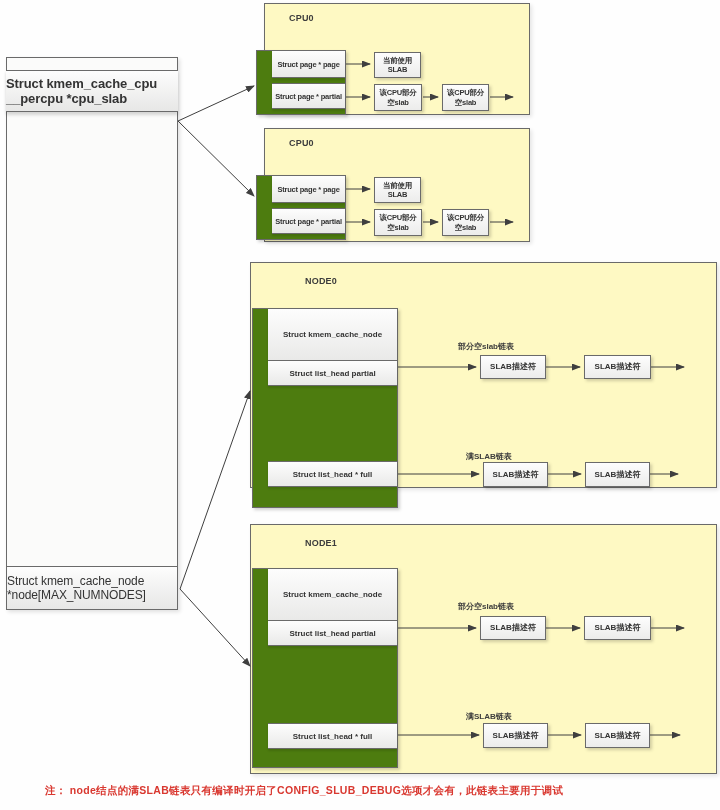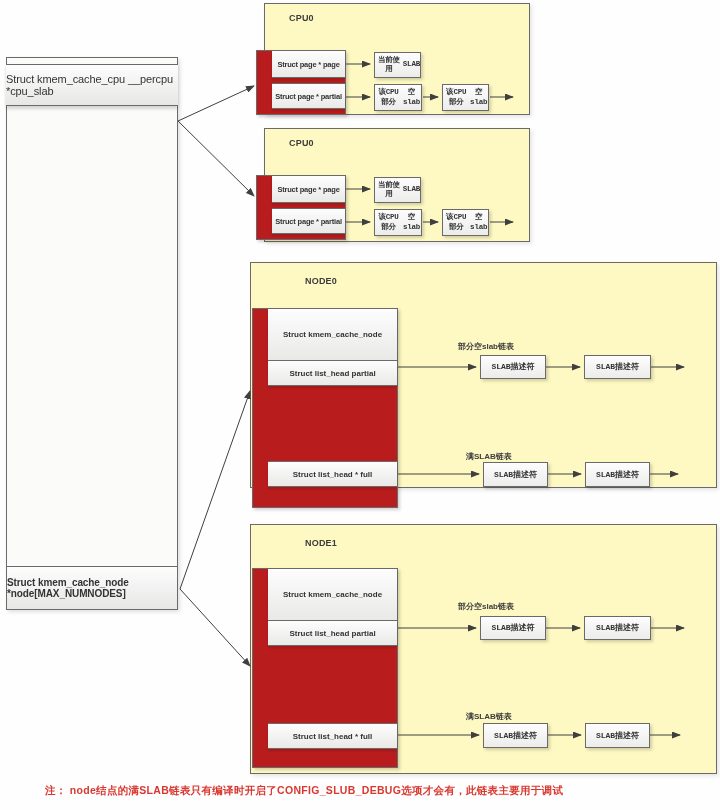--- a/index.html
+++ b/index.html
@@ -4,47 +4,47 @@
 <style>
   html,body{margin:0;padding:0;}
   body{width:720px;height:810px;background:#ffffff;font-family:"Liberation Sans",sans-serif;}
   .canvas{position:relative;width:720px;height:810px;background:#fefefe;overflow:hidden;}
 
   
   .outer{position:absolute;border:1px solid #6a6a6a;background:#fef9c3;box-sizing:border-box;
          box-shadow:2px 2px 4px rgba(0,0,0,.10);}
   .seclabel{position:absolute;font-size:9px;font-weight:bold;color:#3c3c3c;letter-spacing:.2px;}
 
-  .itable{position:absolute;border:1px solid #6a6a6a;background:#b91c1c;box-sizing:border-box;
+  .itable{position:absolute;border:1px solid #6a6a6a;background:#4d7c0f;box-sizing:border-box;
           display:flex;flex-direction:column;box-shadow:2px 2px 3px rgba(0,0,0,.18);padding-left:15px;}
   .irow{box-sizing:border-box;display:flex;align-items:center;justify-content:center;
         text-align:center;color:#333;font-weight:bold;}
   .irow.filled{background:linear-gradient(180deg,#fdfdfd,#e9e9e8);
                box-shadow:0 2px 2px rgba(0,0,0,.12);}
   .irow.bline{border-bottom:1px solid #6a6a6a;}
 
   .cell{position:absolute;border:1px solid #6a6a6a;background:linear-gradient(180deg,#fdfdfd,#ececeb);
-        box-sizing:border-box;display:flex;flex-direction:row;align-items:center;justify-content:center;
-        text-align:center;font-weight:bold;color:#333;box-shadow:2px 2px 3px rgba(0,0,0,.18);font-family:Liberation Mono, monospace;}
+        box-sizing:border-box;display:flex;flex-direction:column;align-items:center;justify-content:center;
+        text-align:center;font-weight:bold;color:#333;box-shadow:2px 2px 3px rgba(0,0,0,.18);}
   .cell .ln{line-height:1.25;}
 
   
   .kmem{position:absolute;left:6px;top:57px;width:172px;height:553px;border:1px solid #6a6a6a;
         background:#fbfbfa;box-sizing:border-box;display:flex;flex-direction:column;
         box-shadow:2px 2px 4px rgba(0,0,0,.12);}
   .kmem .hdr{height:43px;border-bottom:1px solid #6a6a6a;display:flex;align-items:center;
              justify-content:center;font-size:9px;font-weight:bold;color:#333;}
-  .kmem .cpurow{height:40px;margin:6px -1px;border:1px solid #6a6a6a;border-left:none;border-right:none;
+  .kmem .cpurow{height:40px;margin:12px -1px;border:1px solid #6a6a6a;border-left:none;border-right:none;
                 background:linear-gradient(180deg,#fdfdfd,#e7e7e6);display:flex;align-items:center;
-                justify-content:center;font-size:11px;font-weight:normal;color:#333;
+                justify-content:center;font-size:13px;font-weight:bold;color:#333;
                 box-shadow:0 3px 3px rgba(0,0,0,.15);letter-spacing:-.1px;}
   .kmem .spacer{flex:1;}
   .kmem .noderow{height:42px;border-top:1px solid #6a6a6a;
                  background:linear-gradient(180deg,#fdfdfd,#e7e7e6);display:flex;align-items:center;
-                 justify-content:center;font-size:10px;font-weight:bold;color:#333;letter-spacing:-.1px;}
+                 justify-content:center;font-size:12px;font-weight:normal;color:#333;letter-spacing:-.1px;}
 
   .chainlabel{position:absolute;font-size:8px;font-weight:bold;color:#3c3c3c;padding-left:48px;}
 
   .fs75{font-size:7.5px;letter-spacing:-.2px;}
   .fs8{font-size:8px;}
 
   .note{position:absolute;left:45px;top:784px;width:640px;font-size:10.5px;font-weight:bold;
         color:var(--note_red,#d93830);letter-spacing:.3px;}
   .watermark{position:absolute;left:552px;top:770px;font-size:17px;color:var(--watermark_gray,#bcbcbc);
              letter-spacing:1px;}

